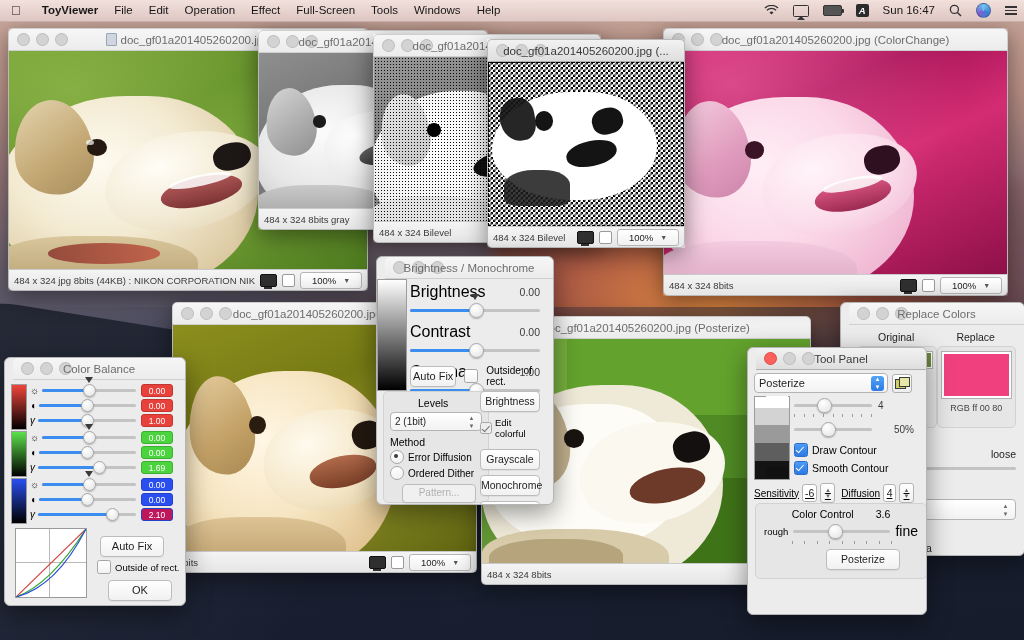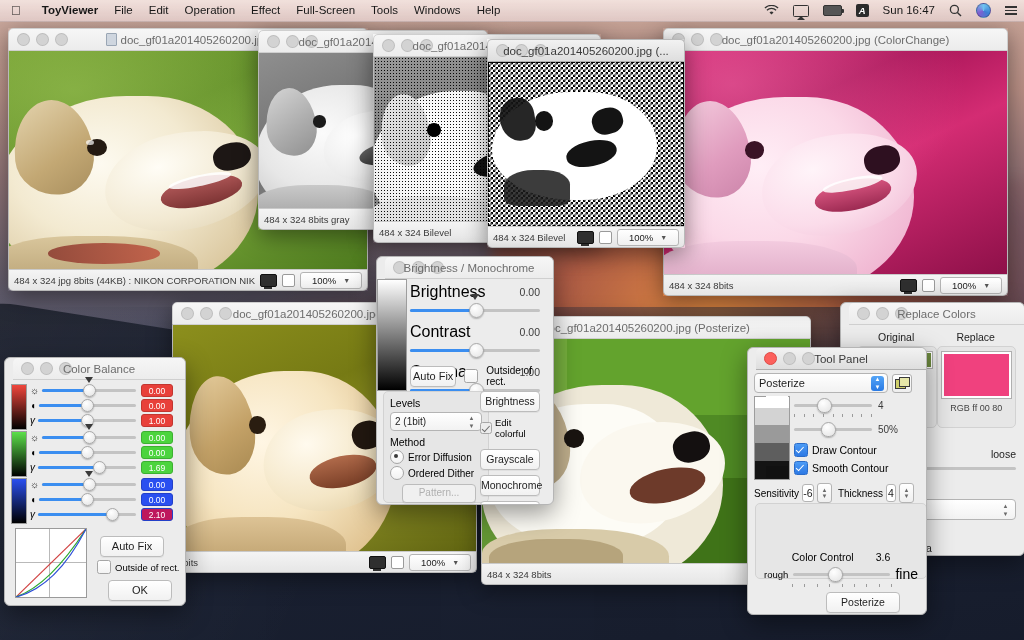--- a/index.html
+++ b/index.html
@@ -535,21 +535,21 @@
     </div>
   </div>
 
   <div class="row" style="position:absolute;left:33px;top:108px;width:130px;gap:8px;">
     <div class="btn" style="width:56px;">Auto Fix</div>
     <i class="chk"></i>
     <span style="font-size:10px;">Outside of rect.</span>
   </div>
 
   <div class="group" style="position:absolute;left:6px;top:134px;width:92px;height:100px;padding:5px 6px;">
-    <div style="font-size:10.5px;">Levels</div>
+    <div style="font-size:10.5px;margin-left:28px;">Levels</div>
     <div class="popup" style="margin-top:3px;height:17px;text-align:center;">
       <span style="font-size:10px;">2 (1bit)</span>
       <span class="arrows">
           <span>▲</span>
           <span>▼</span>
         </span>
     </div>
     <div style="font-size:10.5px;margin-top:5px;">Method</div>
     <div class="row" style="gap:4px;margin-top:2px;">
       <i class="radio on"></i>
@@ -740,54 +740,54 @@
       <i></i>
         <i></i>
         <i></i>
         <i></i>
         <i></i>
         <i></i>
         <i></i>
         <i></i>
         <i></i>
     </div>
-    <div class="row" style="gap:6px;margin-top:5px;">
+    <div class="row" style="gap:22px;margin-top:5px;">
       <div class="slider" style="width:78px;flex:none;">
         <div class="track"></div>
         <div class="knob" style="left:calc(43% - 6.5px);border-radius:50% 50% 45% 45%;"></div>
       </div>
       <span class="numfield" style="font-size:10px;">50%</span>
     </div>
     <div class="row" style="gap:4px;margin-top:7px;">
       <i class="chk on"></i>
       <span style="font-size:10.5px;">Draw Contour</span>
     </div>
     <div class="row" style="gap:4px;margin-top:4px;">
       <i class="chk on"></i>
       <span style="font-size:10.5px;">Smooth Contour</span>
     </div>
   </div>
 
-  <div class="row" style="position:absolute;left:6px;top:135px;width:160px;gap:3px;">
+  <div class="row" style="position:absolute;left:6px;top:135px;width:160px;gap:3px;text-decoration:underline;">
     <span style="font-size:10px;">Sensitivity</span>
     <span class="tbox" style="width:22px;">-6</span>
     <i class="stepper">
         <span>▲</span>
         <span>▼</span>
       </i>
-    <span style="font-size:10px;margin-left:3px;">Thickness</span>
+    <span style="font-size:10px;margin-left:3px;">Diffusion</span>
     <span class="tbox" style="width:18px;">4</span>
     <i class="stepper">
         <span>▲</span>
         <span>▼</span>
       </i>
   </div>
 
   <div class="group" style="position:absolute;left:7px;top:155px;width:154px;height:66px;padding:4px 8px;">
-    <div class="row" style="justify-content:center;gap:22px;margin-top:43px;">
+    <div class="row" style="justify-content:center;gap:22px;">
       <span style="font-size:10.5px;">Color Control</span>
       <span style="font-size:10.5px;">3.6</span>
     </div>
     <div class="row" style="gap:5px;margin-top:3px;">
       <span style="font-size:9.5px;">rough</span>
       <div class="slider">
         <div class="track"></div>
         <div class="knob" style="left:calc(42% - 6.5px);border-radius:50% 50% 45% 45%;"></div>
       </div>
       <span style="font-size:14px;">fine</span>

